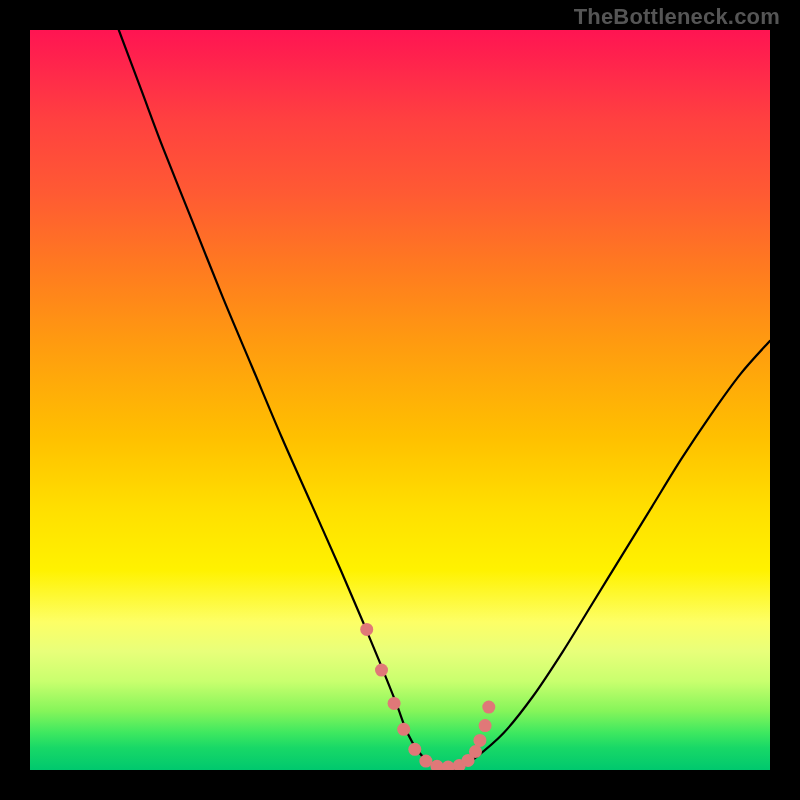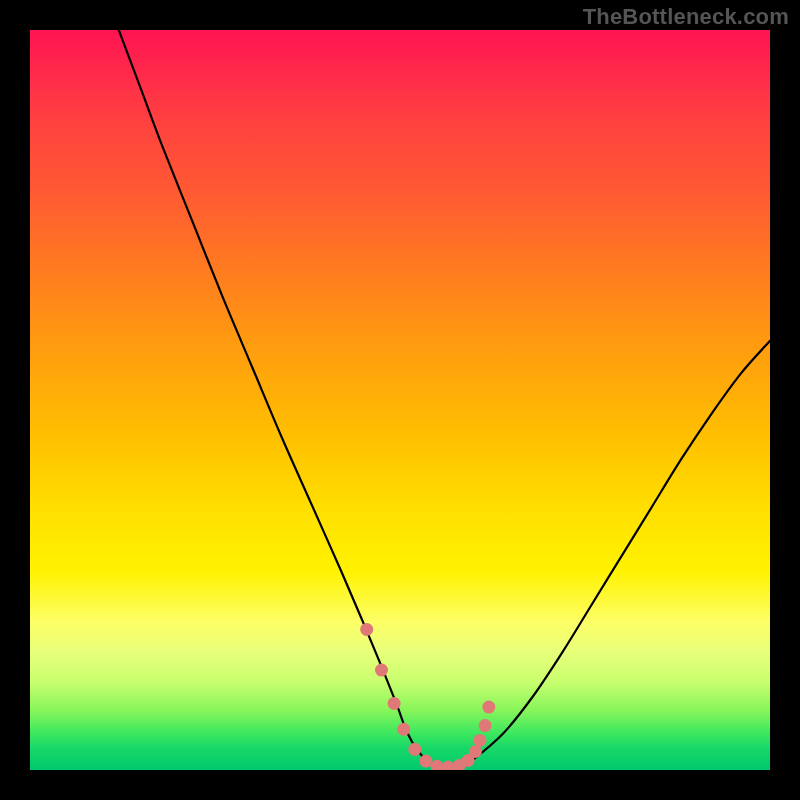--- a/index.html
+++ b/index.html
@@ -48,21 +48,21 @@
   .plot-svg {
     position: absolute;
     left: 0;
     top: 0;
     width: 740px;
     height: 740px;
   }
   .watermark {
     position: absolute;
     top: 4px;
-    right: 11px;
+    right: 20px;
     color: #555;
     font-size: 22px;
     font-weight: 600;
     letter-spacing: 0.2px;
     user-select: none;
   }
 </style>
 </head>
 <body>
 

